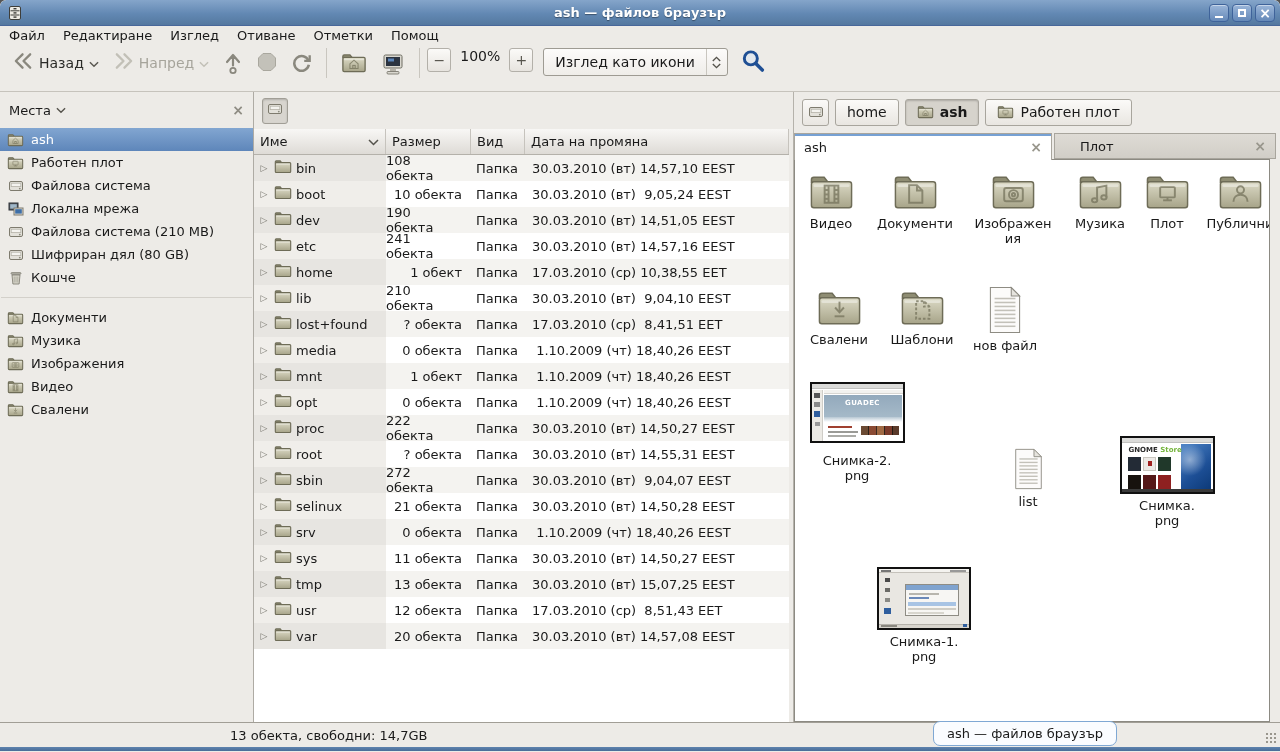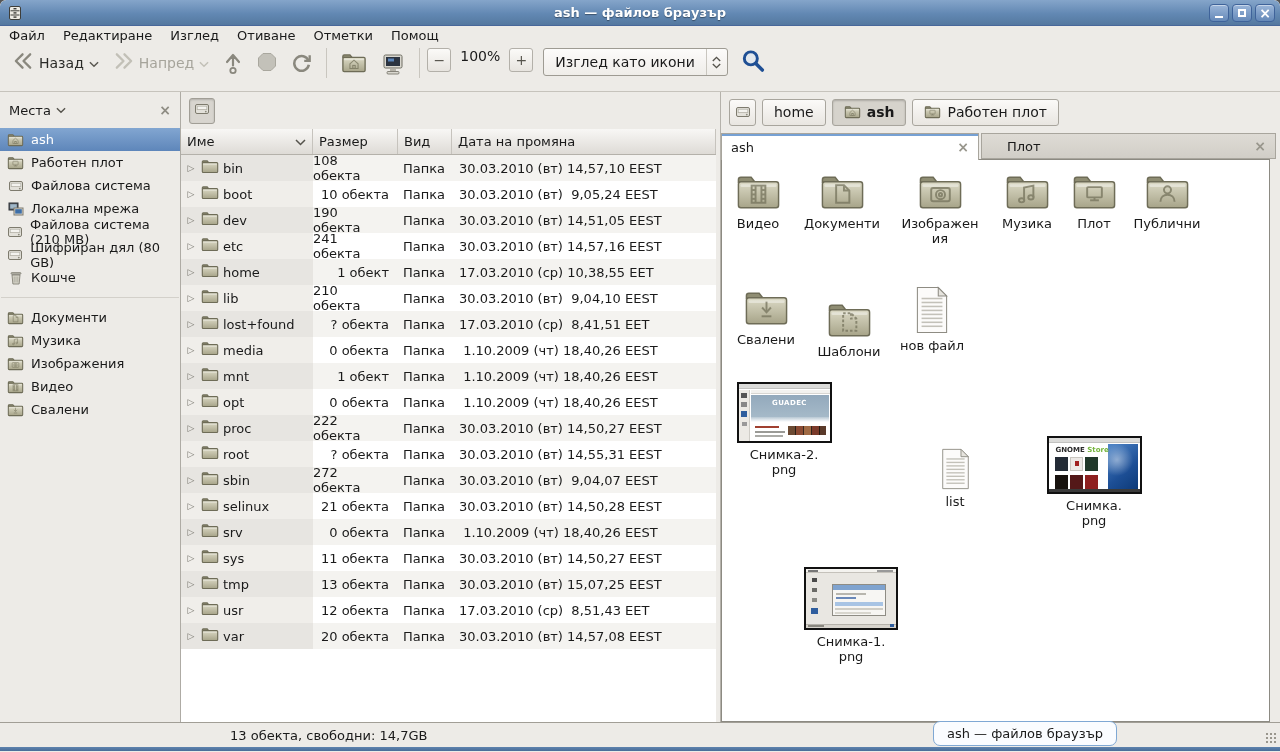--- a/index.html
+++ b/index.html
@@ -24,21 +24,21 @@
   .tsep{width:1px;height:30px;background:#C9C6BF;margin:0 7px}
   .sqbtn{width:24px;height:24px;border:1px solid #B3B0A9;border-radius:3px;background:linear-gradient(#FBFAF8,#E7E4DF);display:flex;align-items:center;justify-content:center;color:#55534c;font-size:14px;line-height:1}
   .zoomlvl{padding:0 9px;font-size:14px}
   .combo{height:28px;border:1px solid #9E9B93;border-radius:3px;background:linear-gradient(#FCFBFA,#EFEDE9);display:flex;align-items:center;margin-left:10px}
   .combo-text{padding:0 11px;font-size:14px;min-width:132px}
   .combo-sep{width:1px;align-self:stretch;background:#C9C6BF}
   .combo-arrows{width:20px;display:flex;flex-direction:column;align-items:center;justify-content:center;gap:1px}
   .searchbtn{margin-left:12px;display:flex;align-items:center}
   
   .main{display:flex;height:630px}
-  .sidebar{width:181px;border-right:1px solid #AEABA4;display:flex;flex-direction:column;background:#EDEBE7}
+  .sidebar{width:254px;border-right:1px solid #AEABA4;display:flex;flex-direction:column;background:#EDEBE7}
   .sb-header{height:36px;display:flex;align-items:center;padding:0 9px;gap:5px}
   .sb-close{margin-left:auto;color:#8E8C83;font-weight:bold;font-size:14px}
   .sb-item{height:23px;display:flex;align-items:center;gap:7px;padding-left:7px}
   .sb-item.selected{background:linear-gradient(#82A6D1,#5E86BA);color:#fff}
   .sb-sep{height:1px;background:#D3D0CA;margin:8px 1px}
   .sb-icon{display:flex;width:17px;justify-content:center}
   
   .pane-left{width:535px;display:flex;flex-direction:column;background:#fff}
   .pl-top{height:37px;background:#EDEBE7;display:flex;align-items:center;padding-left:8px}
   .mini-root{width:26px;height:26px;border:1px solid #A19E96;border-radius:3px;background:#D8D5CF;box-shadow:inset 0 1px 2px rgba(0,0,0,.18);display:flex;align-items:center;justify-content:center}
@@ -861,21 +861,21 @@
                 <rect x="5.5" y="12" width="37" height="3" rx="1.5" fill="rgba(255,255,255,.38)"></rect>
                 <g fill="none" stroke="#75735C" stroke-width="2" opacity=".75">
                   <line x1="24" y1="13.5" x2="24" y2="23.5"></line>
                   <path d="M19.5 19.5 l4.5 5 4.5-5"></path>
                   <line x1="19" y1="28.5" x2="29" y2="28.5"></line>
                 </g>
               </svg>
             </div>
             <div class="iv-label">Свалени</div>
           </div>
-          <div class="iv-item" style="left: 79px; top: 140px;">
+          <div class="iv-item" style="left: 79px; top: 128px;">
             <div class="iv-iconbox">
               <svg width="47" height="40" viewBox="0 0 48 40">
                 <path d="M3.5 10 V7.5 C3.5 6 4.5 5 6 5 h10.5 l4 5 z" fill="#8F8D73" stroke="#6E6C57" stroke-width="1.5"></path>
                 <rect x="3.5" y="9.5" width="41" height="26.5" rx="2.5" fill="url(#gradFolder)" stroke="#6E6C57" stroke-width="1.5"></rect>
                 <rect x="5.5" y="12" width="37" height="3" rx="1.5" fill="rgba(255,255,255,.38)"></rect>
                 <g fill="none" stroke="#75735C" stroke-width="2" opacity=".75">
                   <g stroke-dasharray="2.6 2">
                     <path d="M17.5 13 h8 l5.5 5.5 V31 h-13.5 z"></path>
                     <path d="M25.5 13 v5.5 h5.5"></path>
                   </g>
@@ -896,21 +896,21 @@
                   <line x1="8" y1="23.400000000000002" x2="28" y2="23.400000000000002"></line>
                   <line x1="8" y1="27.200000000000003" x2="28" y2="27.200000000000003"></line>
                   <line x1="8" y1="31.000000000000004" x2="28" y2="31.000000000000004"></line>
                   <line x1="8" y1="34.800000000000004" x2="28" y2="34.800000000000004"></line>
                   <line x1="8" y1="38.6" x2="28" y2="38.6"></line>
                 </g>
               </svg>
             </div>
             <div class="iv-label">нов файл</div>
           </div>
-          <div class="iv-item" style="left: 14px; top: 222px;">
+          <div class="iv-item" style="left: 14px; top: 222px; gap: 6px;">
             <div class="iv-iconbox">
               <div class="th" style="width: 95px; height: 61px;">
                 <i style="left:0;top:0;right:0;height:5px;background:#DBDBD9;border-bottom:1px solid #C2C2C0"></i>
                 <i style="left:0;top:6px;width:11px;bottom:0;background:#ECEAE5;border-right:1px solid #CFCDC7"></i>
                 <i style="left:2px;top:9px;width:6px;height:5px;background:#555"></i>
                 <i style="left:2px;top:18px;width:6px;height:5px;background:#888"></i>
                 <i style="left:2px;top:27px;width:6px;height:6px;background:#2F5E9E"></i>
                 <i style="left:3px;top:38px;width:5px;height:4px;background:#999"></i>
                 <i style="left:12px;top:6px;right:0;height:4px;background:#F3F2EF;border-bottom:1px solid #D8D6D2"></i>
                 <i style="left:12px;top:11px;right:1px;height:27px;background:linear-gradient(#93A9BC,#A9BDCB)"></i>

